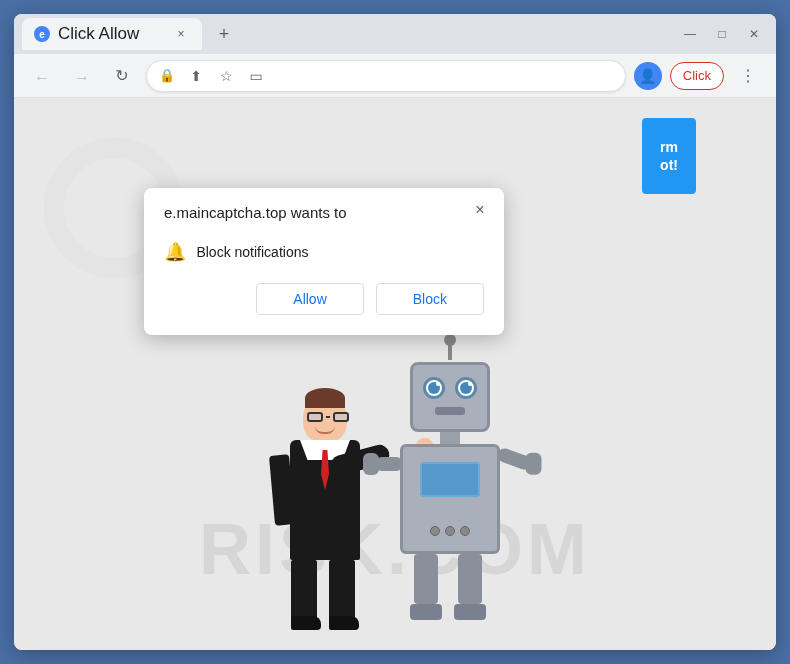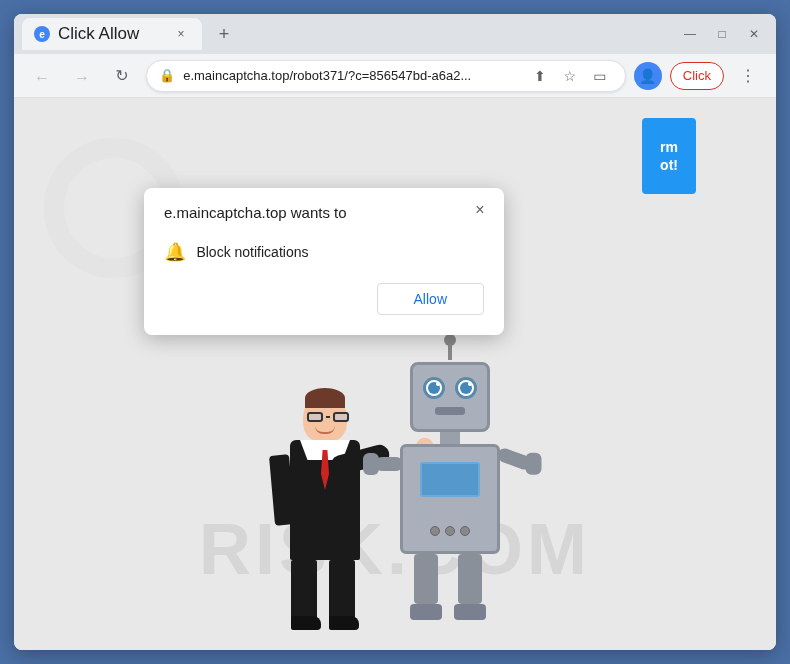--- a/index.html
+++ b/index.html
@@ -615,21 +615,20 @@
     </div>
   </div>
 
   <div class="nav-bar">
     <div class="nav-icon-btn disabled">←</div>
     <div class="nav-icon-btn disabled">→</div>
     <div class="nav-icon-btn">↻</div>
 
     <div class="address-bar">
       <span class="lock-icon">🔒</span>
-      <span class="address-text">e.maincaptcha.top/robot371/?c=856547bd-a6a2...</span>
       <div class="address-actions">
         <div class="addr-icon-btn">⬆</div>
         <div class="addr-icon-btn">☆</div>
         <div class="addr-icon-btn">▭</div>
       </div>
     </div>
 
     <div class="profile-icon">👤</div>
     <button class="update-btn">Click</button>
     <div class="nav-icon-btn">⋮</div>
@@ -726,17 +725,18 @@
       <div class="popup-title">e.maincaptcha.top wants to</div>
       <div class="popup-close">×</div>
 
       <div class="popup-notification-row">
         <span class="bell-icon">🔔</span>
         <span class="notification-label">Block notifications</span>
       </div>
 
       <div class="popup-buttons">
         <button class="popup-btn allow">Allow</button>
+        <button class="popup-btn block">Block</button>
       </div>
     </div>
 
   </div>
 </div>
 
 </body></html>

